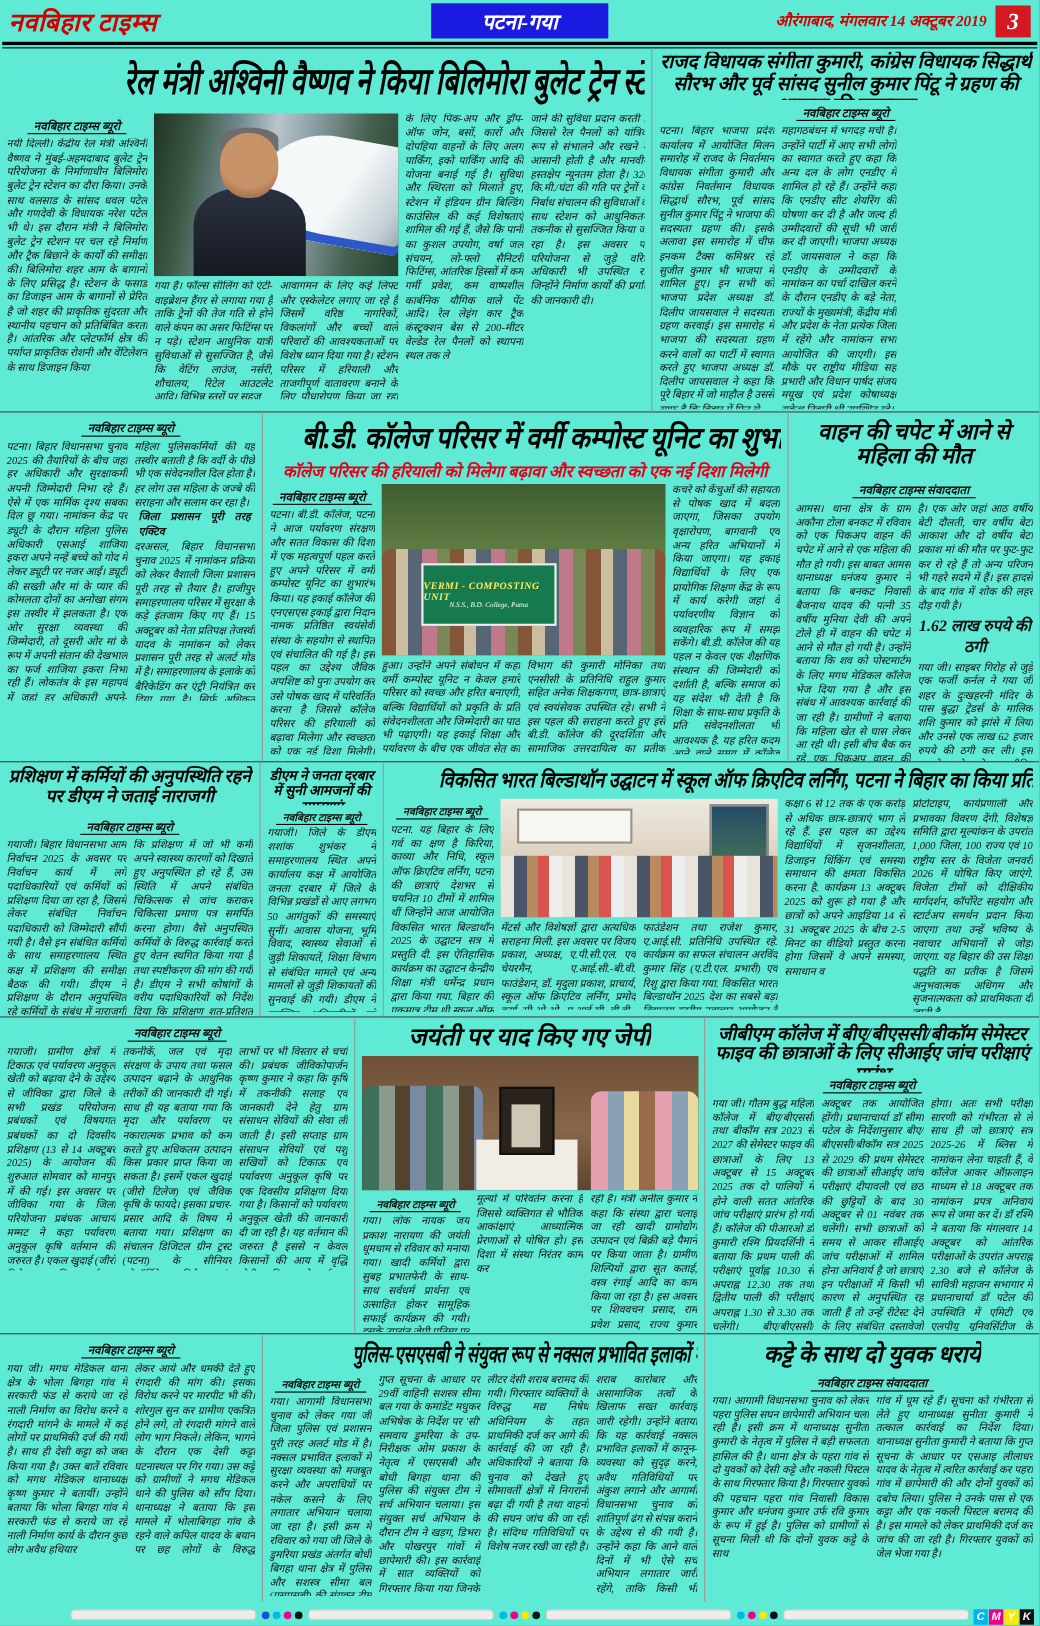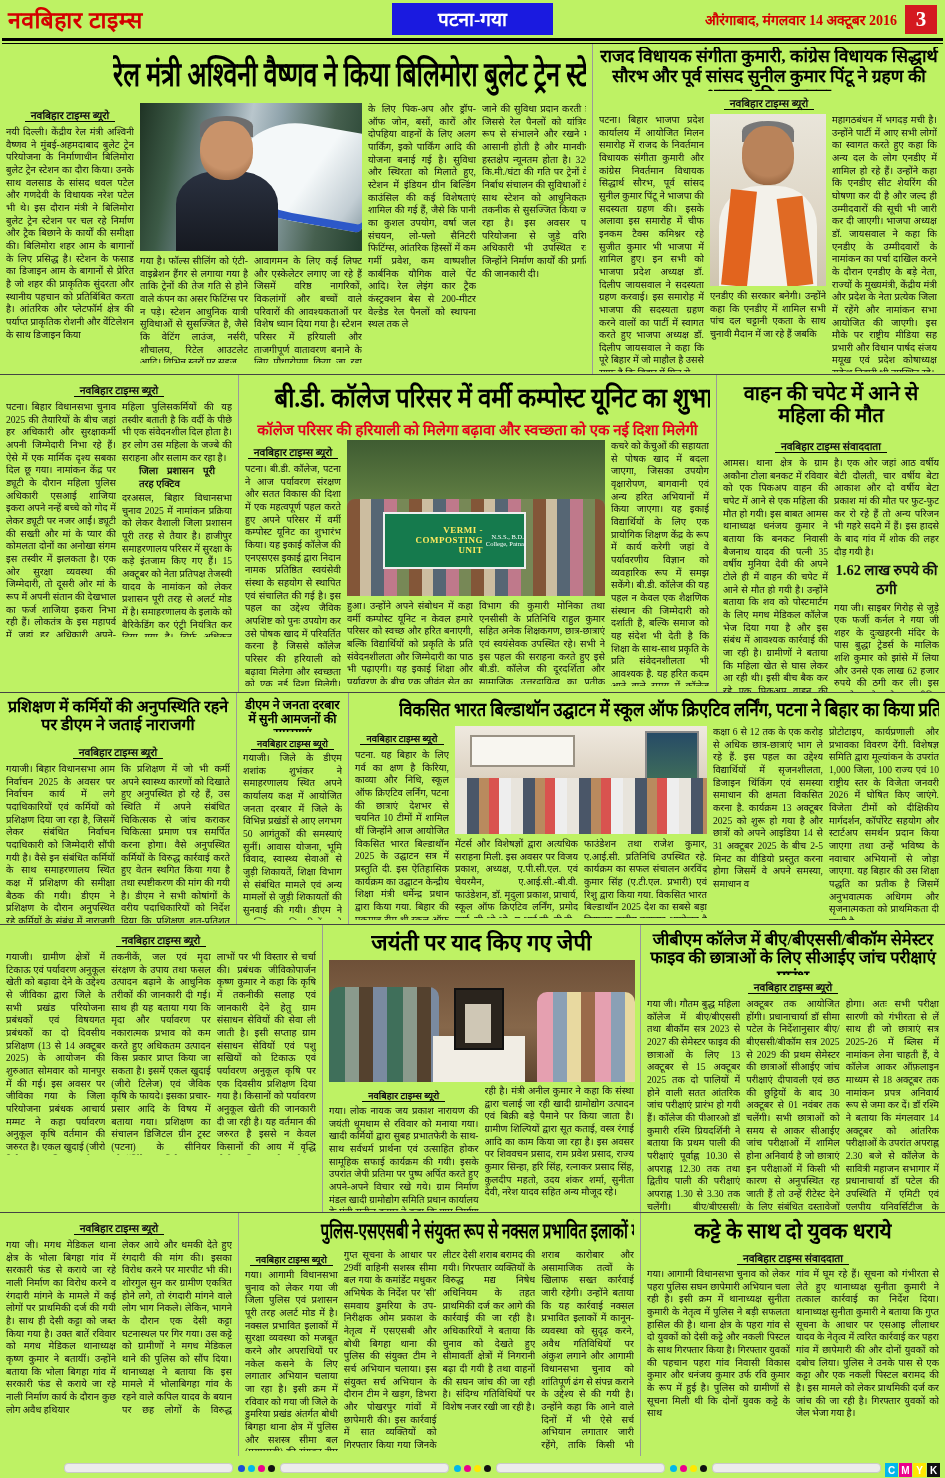--- a/index.html
+++ b/index.html
@@ -1,17 +1,17 @@
 <!DOCTYPE html>
 <html><head>
 <meta charset="utf-8">
 <style>
   html,body{margin:0;padding:0;background:#9a9a9a;}
-  .page{width:945px;height:1478px;margin:0 auto;background:#bef264;position:relative;
-        font-family:"Liberation Serif","DejaVu Serif",serif;color:#111;overflow:hidden;}
+  .page{width:945px;height:1478px;margin:0 auto;background:#5eead4;position:relative;
+        font-family:"Liberation Serif","DejaVu Serif",serif;color:#111;overflow:hidden;font-style:italic;}
   
   .masthead{display:flex;align-items:center;height:38px;padding:0 8px;box-sizing:border-box;}
   .mh-left{flex:1;}
   .paper-name{color:#d40000;font-size:23px;font-weight:bold;letter-spacing:.5px;}
   .edition-box{background:#1a1ae0;color:#fff;font-size:19px;font-weight:bold;padding:3px 46px;}
   .mh-right{flex:1;display:flex;align-items:center;justify-content:flex-end;gap:8px;}
   .dateline{color:#d40000;font-size:14px;font-weight:bold;white-space:nowrap;}
   .pageno{background:#d41920;color:#fff;font-size:21px;font-weight:bold;width:32px;height:29px;
           display:flex;align-items:center;justify-content:center;}
   .hrule{border-top:3px solid #000;height:2px;border-bottom:1px solid #000;margin:0 2px;}
@@ -19,21 +19,21 @@
   .sec{display:flex;align-items:stretch;border-top:1px solid #444;box-sizing:border-box;}
   .blk{box-sizing:border-box;padding:3px 6px;overflow:hidden;}
   .blk + .blk{border-left:1px solid #9a9a9a;}
   .headline{font-weight:bold;text-align:center;line-height:1.12;color:#000;overflow:hidden;}
   .fitwrap{text-align:center;overflow:hidden;}
   .fit{display:inline-block;white-space:nowrap;}
   .byline{text-align:center;margin:2px 0 3px;}
   .byline span{font-weight:bold;font-size:10.5px;border-bottom:1px solid #000;padding:0 6px;}
   .cols{display:flex;gap:6px;overflow:hidden;}
   .col{flex:1;font-size:9.6px;line-height:1.32;text-align:justify;overflow:hidden;}
-  .inner-sub{font-weight:bold;font-size:9.8px;margin:1px 17px;}
+  .inner-sub{font-weight:bold;font-size:9.8px;margin:1px 4px;}
   .big-sub{font-weight:bold;font-size:14.5px;text-align:center;margin:3px 0 2px;}
   .red-sub{color:#e4001b;font-weight:bold;font-size:15px;text-align:center;margin:2px 0 16px;line-height:1.1;}
   
   .ph{position:relative;overflow:hidden;background:#cfcfcf;}
   .ph-rail{background:linear-gradient(100deg,#1f3324 0%,#3c5a46 16%,#72888f 32%,#b9c6cc 46%,#8fa3ab 58%,#46604f 80%,#24402e 100%);}
   .train-nose{position:absolute;right:-4%;top:14%;width:62%;height:66%;transform:rotate(10deg);
       background:linear-gradient(115deg,#f4f8f9 55%,#c3ced4 85%,#8ea0a8 100%);
       border-radius:48% 6px 6px 48% / 62% 8px 8px 38%;box-shadow:inset 0 -8px 0 #2c58c8;}
   .minister-body{position:absolute;left:16%;bottom:-2%;width:46%;height:56%;background:linear-gradient(#2a3140,#15181f);border-radius:40% 40% 0 0;}
   .minister-head{position:absolute;left:27%;top:12%;width:24%;height:40%;background:radial-gradient(circle at 50% 38%,#c9936a 58%,#8a5a38 100%);border-radius:46%;}
@@ -42,21 +42,21 @@
   .bjp-head{position:absolute;left:28%;top:7%;width:44%;height:34%;background:radial-gradient(circle at 50% 40%,#b9835a 60%,#7d4f2c 100%);border-radius:46%;}
   .bjp-hair{position:absolute;left:28%;top:4%;width:44%;height:12%;background:#777;border-radius:50% 50% 0 0;}
   .bjp-kurta{position:absolute;left:8%;bottom:0;width:84%;height:58%;background:#f3f1ea;border-radius:40% 40% 0 0;}
   .bjp-scarf{position:absolute;left:14%;bottom:0;width:22%;height:56%;background:#e2641e;transform:rotate(6deg);}
   .bjp-scarf2{position:absolute;right:16%;bottom:0;width:22%;height:52%;background:#e06a24;transform:rotate(-7deg);}
   .ph-bd{background:linear-gradient(#3f5c32 0%,#5f7d42 38%,#cdbd9b 60%,#b7a27e 100%);}
   .bd-crowd{position:absolute;left:0;right:0;bottom:0;height:62%;
       background:repeating-linear-gradient(90deg,#8a5a3b 0 13px,#d7c7a8 13px 24px,#5a6b7a 24px 37px,#c97f92 37px 50px,#7d8f5a 50px 62px);
       filter:brightness(.95);border-radius:8px 8px 0 0;}
   .bd-banner{position:absolute;left:14%;top:46%;width:46%;height:34%;background:#157a4d;border:2px solid #eee;
-      color:#fff;display:flex;align-items:center;justify-content:center;text-align:right;padding-left:20px;}
+      color:#fff;display:flex;flex-direction:column;align-items:center;justify-content:center;text-align:left;}
   .bd-banner .l1{font-size:9px;font-weight:bold;color:#ffe95e;letter-spacing:.5px;}
   .bd-banner .l2{font-size:6.5px;color:#fff;}
   .ph-class{background:linear-gradient(#efe9df 0%,#ded4c4 45%,#b7a894 100%);}
   .class-board{position:absolute;left:6%;top:8%;width:40%;height:26%;background:#f8f6f0;border:2px solid #9a9284;}
   .class-screen{position:absolute;right:3%;top:5%;width:20%;height:60%;background:linear-gradient(#274b66,#477a55);border:2px solid #888;}
   .class-students{position:absolute;left:0;right:0;bottom:0;height:52%;
       background:repeating-linear-gradient(90deg,#e8e4dc 0 12px,#4a5668 12px 24px,#b98a5e 24px 34px,#d9534f 34px 44px,#eee 44px 56px);}
   .ph-jp{background:linear-gradient(#6e5038 0%,#86674a 55%,#5e452f 100%);}
   .jp-table{position:absolute;left:34%;bottom:0;width:30%;height:38%;background:#f1ede4;}
   .jp-frame{position:absolute;left:41%;bottom:26%;width:15%;height:48%;background:#2a241d;border:2px solid #111;}
@@ -78,21 +78,21 @@
 <body>
 
 <div class="page">
 
   <div class="masthead">
     <div class="mh-left">
       <span class="paper-name">नवबिहार टाइम्स</span>
     </div>
     <div class="edition-box">पटना-गया</div>
     <div class="mh-right">
-      <span class="dateline">औरंगाबाद, मंगलवार 14 अक्टूबर 2016</span>
+      <span class="dateline">औरंगाबाद, मंगलवार 14 अक्टूबर 2019</span>
       <span class="pageno">3</span>
     </div>
   </div>
   <div class="hrule"></div>
 
   <div class="sec" style="height:330px;border-top:none;">
 
     <div class="blk" style="width:592px;">
       <div class="fitwrap" style="height:56px;">
         <span class="headline fit" style="font-size: 34px; line-height: 56px; transform-origin: center top; transform: scaleX(0.730479);">रेल मंत्री अश्विनी वैष्णव ने किया बिलिमोरा बुलेट ट्रेन स्टेशन का दौरा</span>
@@ -117,30 +117,20 @@
         <div class="col" style="width:108px;flex:none;height:262px;">के लिए पिक-अप और ड्रॉप-ऑफ जोन, बसों, कारों और दोपहिया वाहनों के लिए अलग पार्किंग, इको पार्किंग आदि की योजना बनाई गई है। सुविधा और स्थिरता को मिलाते हुए, स्टेशन में इंडियन ग्रीन बिल्डिंग काउंसिल की कई विशेषताएं शामिल की गई हैं, जैसे कि पानी का कुशल उपयोग, वर्षा जल संचयन, लो-फ्लो सैनिटरी फिटिंग्स, आंतरिक हिस्सों में कम गर्मी प्रवेश, कम वाष्पशील कार्बनिक यौगिक वाले पेंट आदि। रेल लेइंग कार ट्रैक कंस्ट्रक्शन बेस से 200-मीटर वेल्डेड रेल पैनलों को स्थापना स्थल तक ले</div>
         <div class="col" style="width:108px;flex:none;height:262px;">जाने की सुविधा प्रदान करती है जिससे रेल पैनलों को यांत्रिक रूप से संभालने और रखने में आसानी होती है और मानवीय हस्तक्षेप न्यूनतम होता है। 320 कि.मी./घंटा की गति पर ट्रेनों के निर्बाध संचालन की सुविधाओं के साथ स्टेशन को आधुनिकतम तकनीक से सुसज्जित किया जा रहा है। इस अवसर पर परियोजना से जुड़े वरिष्ठ अधिकारी भी उपस्थित रहे जिन्होंने निर्माण कार्यों की प्रगति की जानकारी दी।</div>
       </div>
     </div>
 
     <div class="blk" style="width:353px;">
       <div class="headline" style="font-size:17.5px;height:44px;">राजद विधायक संगीता कुमारी, कांग्रेस विधायक सिद्धार्थ सौरभ और पूर्व सांसद सुनील कुमार पिंटू ने ग्रहण की भाजपा की सदस्यता</div>
       <div class="byline"><span>नवबिहार टाइम्स ब्यूरो</span></div>
       <div class="cols" style="height:258px;">
         <div class="col" style="width:105px;flex:none;">पटना। बिहार भाजपा प्रदेश कार्यालय में आयोजित मिलन समारोह में राजद के निवर्तमान विधायक संगीता कुमारी और कांग्रेस निवर्तमान विधायक सिद्धार्थ सौरभ, पूर्व सांसद सुनील कुमार पिंटू ने भाजपा की सदस्यता ग्रहण की। इसके अलावा इस समारोह में चीफ इनकम टैक्स कमिश्नर रहे सुजीत कुमार भी भाजपा में शामिल हुए। इन सभी को भाजपा प्रदेश अध्यक्ष डॉ. दिलीप जायसवाल ने सदस्यता ग्रहण करवाई। इस समारोह में भाजपा की सदस्यता ग्रहण करने वालों का पार्टी में स्वागत करते हुए भाजपा अध्यक्ष डॉ. दिलीप जायसवाल ने कहा कि पूरे बिहार में जो माहौल है उससे साफ है कि बिहार में फिर से</div>
-        <div style="width:116px;flex:none;">
-          <div class="ph ph-bjp" style="width:116px;height:172px;">
-            <div class="bjp-hair"></div>
-            <div class="bjp-head"></div>
-            <div class="bjp-kurta"></div>
-            <div class="bjp-scarf"></div>
-            <div class="bjp-scarf2"></div>
-          </div>
-          <div class="col" style="height:80px;margin-top:4px;">एनडीए की सरकार बनेगी। उन्होंने कहा कि एनडीए में शामिल सभी पांच दल चट्टानी एकता के साथ चुनावी मैदान में जा रहे हैं जबकि</div>
-        </div>
         <div class="col" style="width:105px;flex:none;">महागठबंधन में भगदड़ मची है। उन्होंने पार्टी में आए सभी लोगों का स्वागत करते हुए कहा कि अन्य दल के लोग एनडीए में शामिल हो रहे हैं। उन्होंने कहा कि एनडीए सीट शेयरिंग की घोषणा कर दी है और जल्द ही उम्मीदवारों की सूची भी जारी कर दी जाएगी। भाजपा अध्यक्ष डॉ. जायसवाल ने कहा कि एनडीए के उम्मीदवारों के नामांकन का पर्चा दाखिल करने के दौरान एनडीए के बड़े नेता, राज्यों के मुख्यमंत्री, केंद्रीय मंत्री और प्रदेश के नेता प्रत्येक जिला में रहेंगे और नामांकन सभा आयोजित की जाएगी। इस मौके पर राष्ट्रीय मीडिया सह प्रभारी और विधान पार्षद संजय मयूख एवं प्रदेश कोषाध्यक्ष राकेश तिवारी भी उपस्थित रहे।</div>
       </div>
     </div>
   </div>
 
   <div class="sec" style="height:318px;">
 
     <div class="blk" style="width:238px;">
       <div class="byline"><span>नवबिहार टाइम्स ब्यूरो</span></div>
       <div class="cols" style="height:236px;">
@@ -259,20 +249,21 @@
         <div class="jp-people2"></div>
         <div class="jp-table"></div>
         <div class="jp-frame"></div>
         <div class="jp-frame-inner"></div>
       </div>
       <div class="cols" style="height:126px;margin-top:3px;">
         <div style="flex:1;">
           <div class="byline" style="margin:0 0 2px;"><span style="font-size:9.5px;">नवबिहार टाइम्स ब्यूरो</span></div>
           <div class="col" style="height:108px;">गया। लोक नायक जय प्रकाश नारायण की जयंती धूमधाम से रविवार को मनाया गया। खादी कर्मियों द्वारा सुबह प्रभातफेरी के साथ-साथ सर्वधर्म प्रार्थना एवं उत्साहित होकर सामूहिक सफाई कार्यक्रम की गयी। इसके उपरांत जेपी प्रतिमा पर पुष्प अर्पित करते हुए अपने-अपने विचार रखे गये। ग्राम निर्माण मंडल खादी ग्रामोद्योग समिति प्रधान कार्यालय के मंत्री सुनील कुमार ने कहा कि ग्राम निर्माण मंडल की स्थापना जेपी द्वारा 1954 में की गयी है। संस्था का मुख्य उद्देश्य लोक हित जीवन के</div>
         </div>
+        <div class="col">मूल्यों में परिवर्तन करना है जिससे व्यक्तिगत से भौतिक आकांक्षाएं आध्यात्मिक प्रेरणाओं से पोषित हो। इस दिशा में संस्था निरंतर काम कर</div>
         <div class="col">रही है। मंत्री अनील कुमार ने कहा कि संस्था द्वारा चलाई जा रही खादी ग्रामोद्योग उत्पादन एवं बिक्री बड़े पैमाने पर किया जाता है। ग्रामीण शिल्पियों द्वारा सूत कताई, वस्त्र रंगाई आदि का काम किया जा रहा है। इस अवसर पर शिववचन प्रसाद, राम प्रवेश प्रसाद, राज्य कुमार सिन्हा, हरि सिंह, रत्नाकर प्रसाद सिंह, कुलदीप महतो, उदय शंकर शर्मा, सुनीता देवी, नरेश यादव सहित अन्य मौजूद रहे।</div>
       </div>
     </div>
 
     <div class="blk" style="width:305px;">
       <div class="headline" style="font-size:16.5px;height:44px;padding-top:3px;">जीबीएम कॉलेज में बीए/बीएससी/बीकॉम सेमेस्टर फाइव की छात्राओं के लिए सीआईए जांच परीक्षाएं प्रारंभ</div>
       <div class="byline"><span>नवबिहार टाइम्स ब्यूरो</span></div>
       <div class="cols" style="height:212px;">
         <div class="col">गया जी। गौतम बुद्ध महिला कॉलेज में बीए/बीएससी तथा बीकॉम सत्र 2023 से 2027 की सेमेस्टर फाइव की छात्राओं के लिए 13 अक्टूबर से 15 अक्टूबर 2025 तक दो पालियों में होने वाली सतत आंतरिक जांच परीक्षाएं प्रारंभ हो गयी हैं। कॉलेज की पीआरओ डॉ कुमारी रश्मि प्रियदर्शिनी ने बताया कि प्रथम पाली की परीक्षाएं पूर्वाह्न 10.30 से अपराह्न 12.30 तक तथा द्वितीय पाली की परीक्षाएं अपराह्न 1.30 से 3.30 तक चलेंगी। बीए/बीएससी/बीकॉम के सत्र 2024 से 2028 की सेमेस्टर 3 कक्षा की छात्राओं की सीआइए परीक्षाएं 16 अक्टूबर से 18</div>
         <div class="col">अक्टूबर तक आयोजित होंगी। प्रधानाचार्या डॉ सीमा पटेल के निर्देशानुसार बीए/बीएससी/बीकॉम सत्र 2025 से 2029 की प्रथम सेमेस्टर की छात्राओं सीआईए जांच परीक्षाएं दीपावली एवं छठ की छुट्टियों के बाद 30 अक्टूबर से 01 नवंबर तक चलेंगी। सभी छात्राओं को समय से आकर सीआईए जांच परीक्षाओं में शामिल होना अनिवार्य है जो छात्राएं इन परीक्षाओं में किसी भी कारण से अनुपस्थित रह जाती हैं तो उन्हें रीटेस्ट देने के लिए संबंधित दस्तावेजों के साथ कॉलेज में 100 रुपये का अतिरिक्त शुल्क प्रति छूटा हुआ पेपर जमा करना</div>

